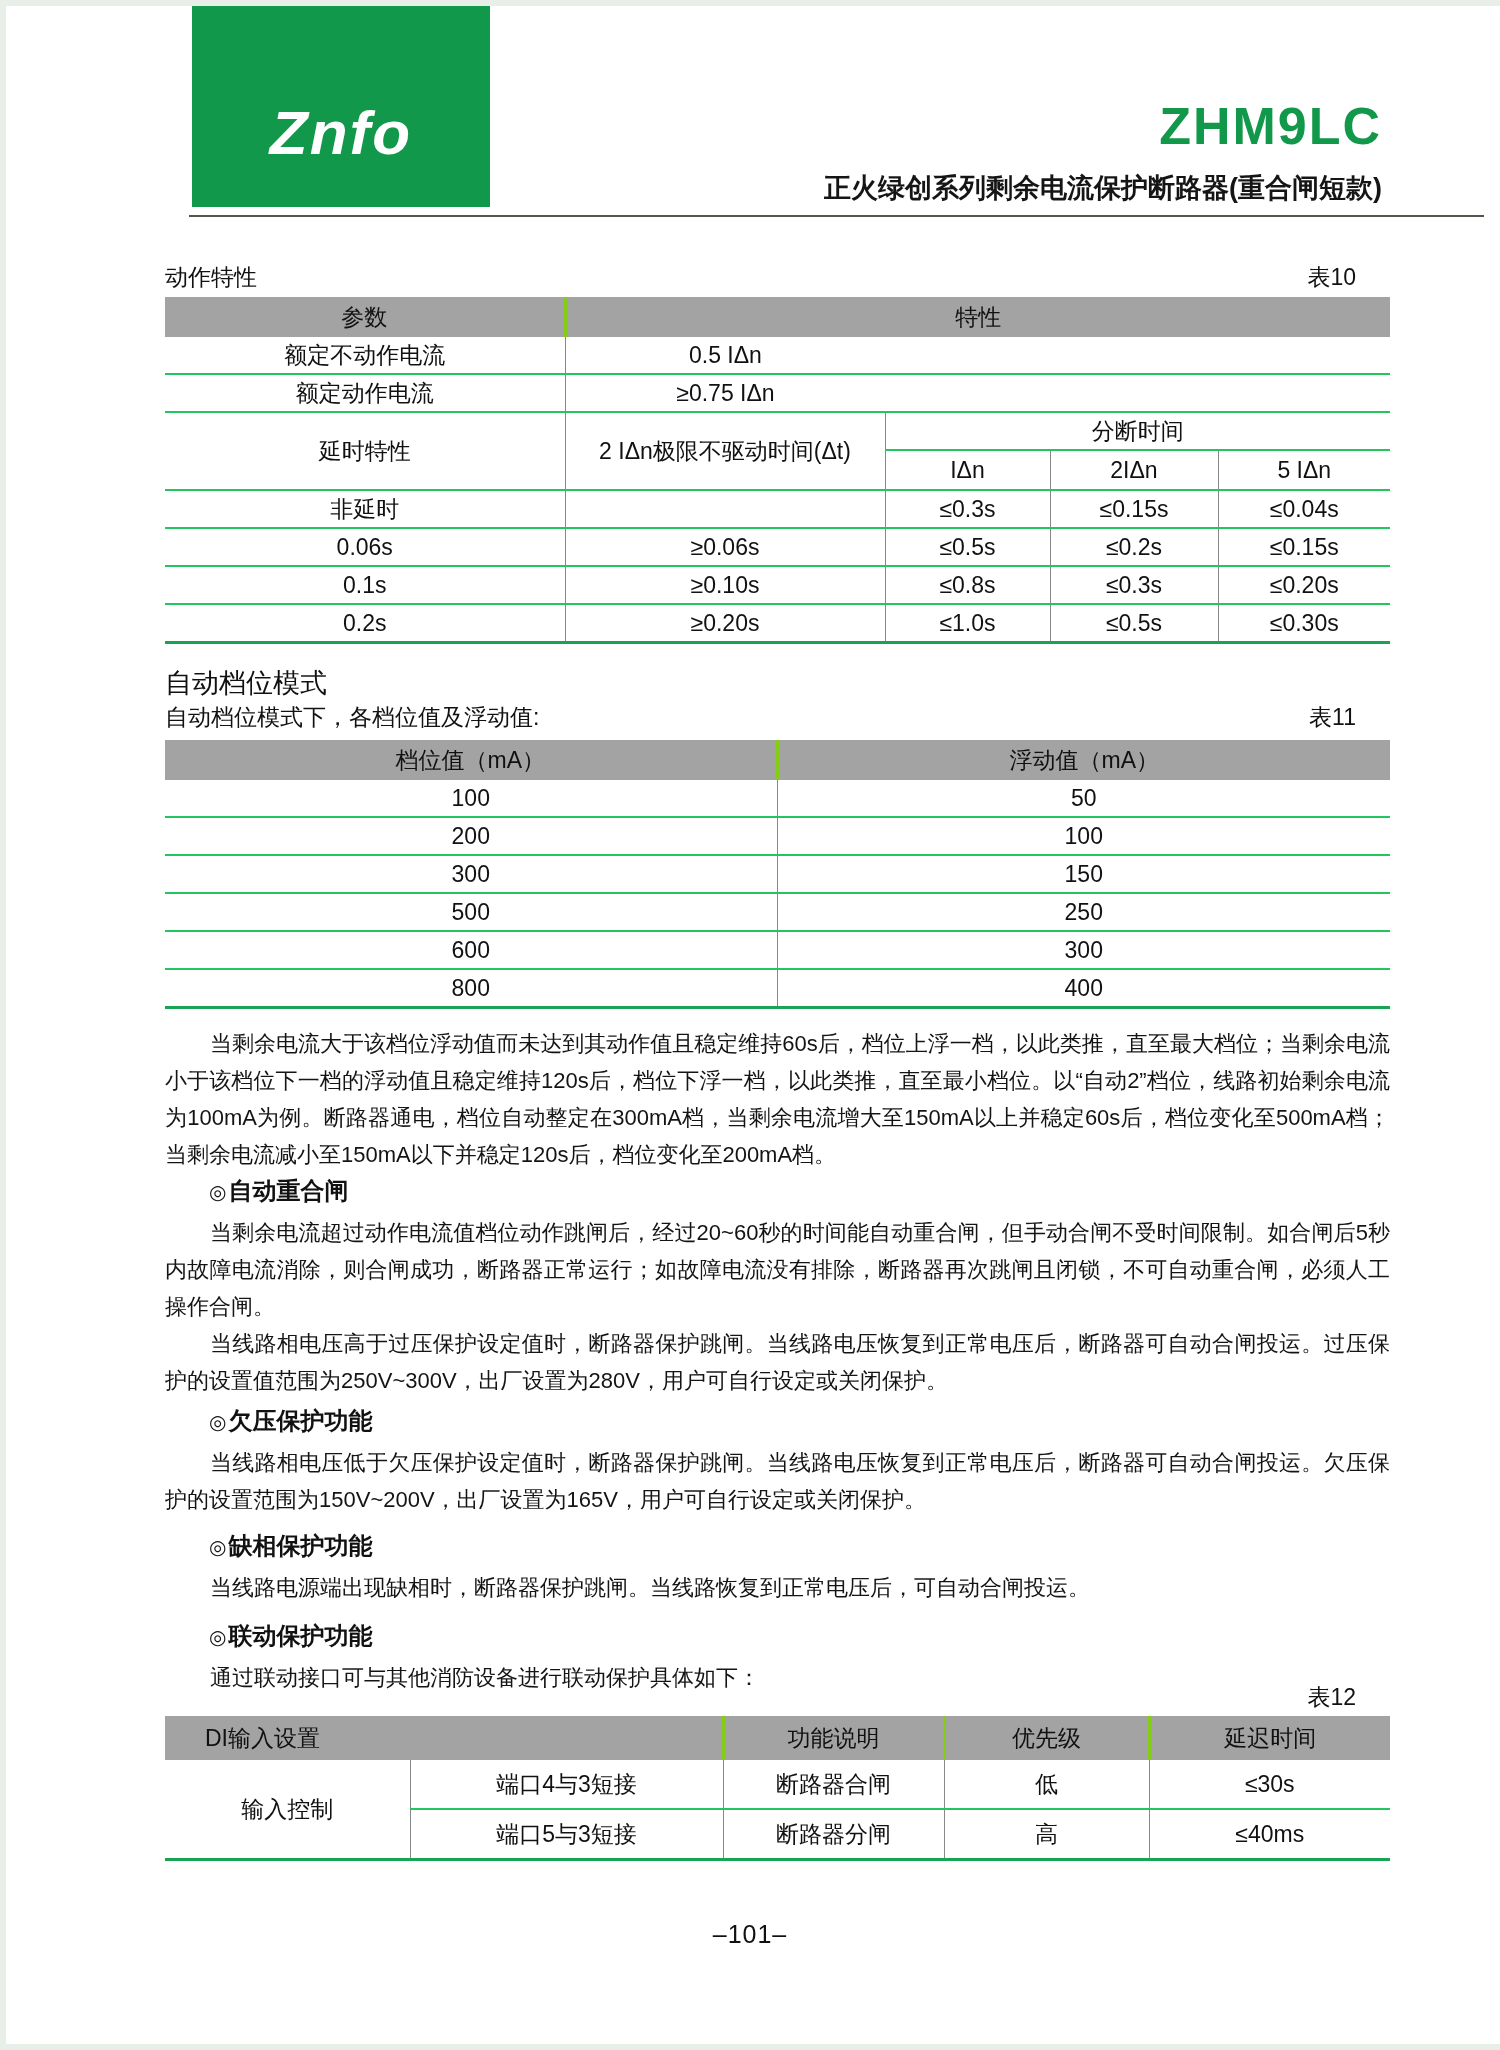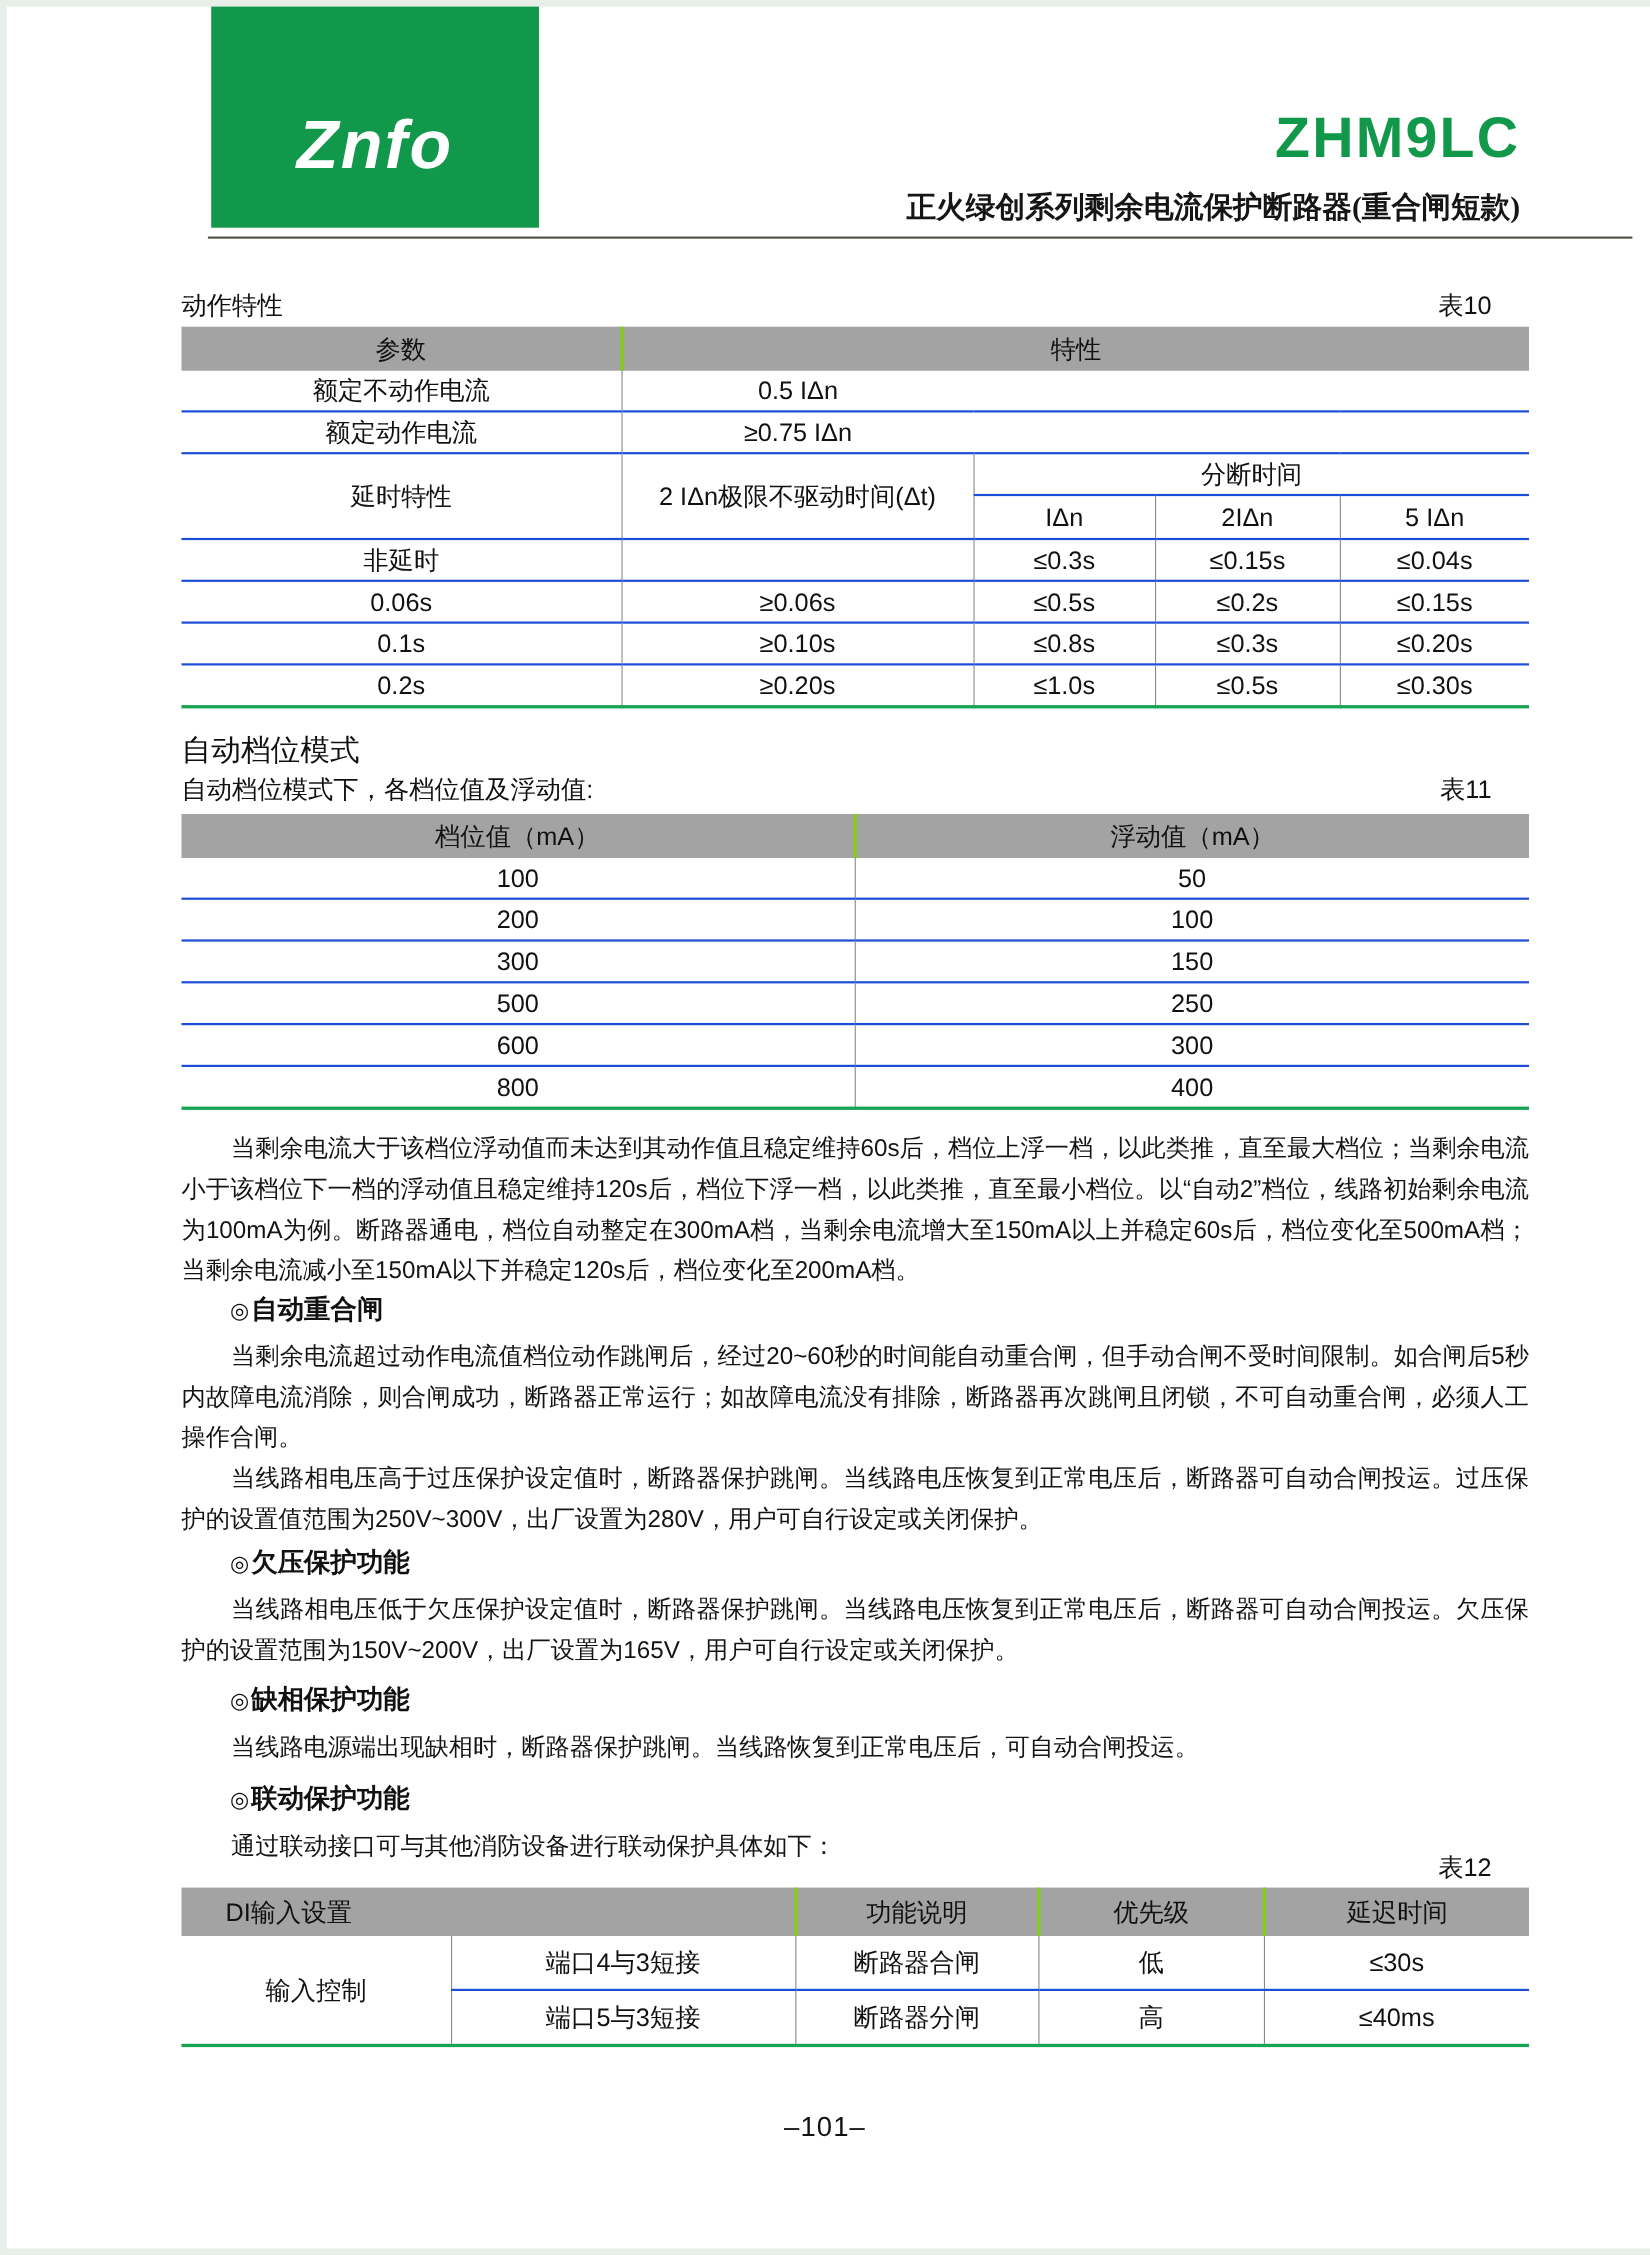--- a/index.html
+++ b/index.html
@@ -10,39 +10,39 @@
   .frame{position:absolute;inset:0;border:6px solid #e7efe8;pointer-events:none;z-index:5;}
 
   
   .header{position:relative;height:219px;}
   .logo-block{
     position:absolute;left:168px;top:0;width:298px;height:207px;background:#12984a;
     display:flex;align-items:center;justify-content:center;box-sizing:border-box;padding-top:58px;
   }
   .logo-text{color:#ffffff;font-size:62px;font-weight:bold;font-style:italic;letter-spacing:2px;}
   .model{position:absolute;right:142px;top:100px;font-size:52px;line-height:1;font-weight:bold;color:#12984a;letter-spacing:2px;}
-  .subtitle{position:absolute;right:142px;top:172px;font-size:27px;line-height:1.2;font-weight:bold;color:#151515;font-family:Liberation Serif, serif;}
+  .subtitle{position:absolute;right:142px;top:172px;font-size:27px;line-height:1.2;font-weight:bold;color:#151515;}
   .header-rule{position:absolute;left:165px;top:215px;width:1295px;height:0;border-top:2px solid #57544c;}
 
   
   .content{position:absolute;left:165px;top:219px;width:1225px;}
 
   .sec-row{display:flex;justify-content:space-between;align-items:center;}
   .sec-title{font-size:23px;color:#111;}
   .tbl-label{font-size:23px;color:#111;padding-right:34px;}
   .row1{margin-top:42px;height:32px;}
   .gear-title{margin-top:26px;font-size:27px;line-height:30px;font-family:Liberation Mono, monospace;}
   .gear-sub-row{margin-top:2px;height:30px;}
 
   
   table.tbl{width:1225px;border-collapse:collapse;table-layout:fixed;border-bottom:3px solid #18a452;}
   table.tbl td{text-align:center;vertical-align:middle;font-size:23px;color:#111;padding:0;}
   td.hdr{background:#a3a3a3;color:#ffffff;font-size:23px;}
   td.wb{border-left:3px solid #84cc16;}
-  td.bt{border-top:2px solid #1d4ed8;}
+  td.bt{border-top:2px solid #22c55e;}
   td.bl{border-left:1px solid #888888;}
   tr.h36>td{height:36px;} tr.h38>td{height:38px;} tr.h40>td{height:40px;}
   tr.h44>td{height:44px;} tr.h48>td{height:48px;}
   .t10{margin-top:4px;}
   .t11{margin-top:8px;}
   .t12{margin-top:6px;}
   .t12 td{font-size:24px;}
   .hdr-left{text-align:left !important;padding-left:40px !important;}
   .inner-val{width:38.8%;text-align:center;}
 

